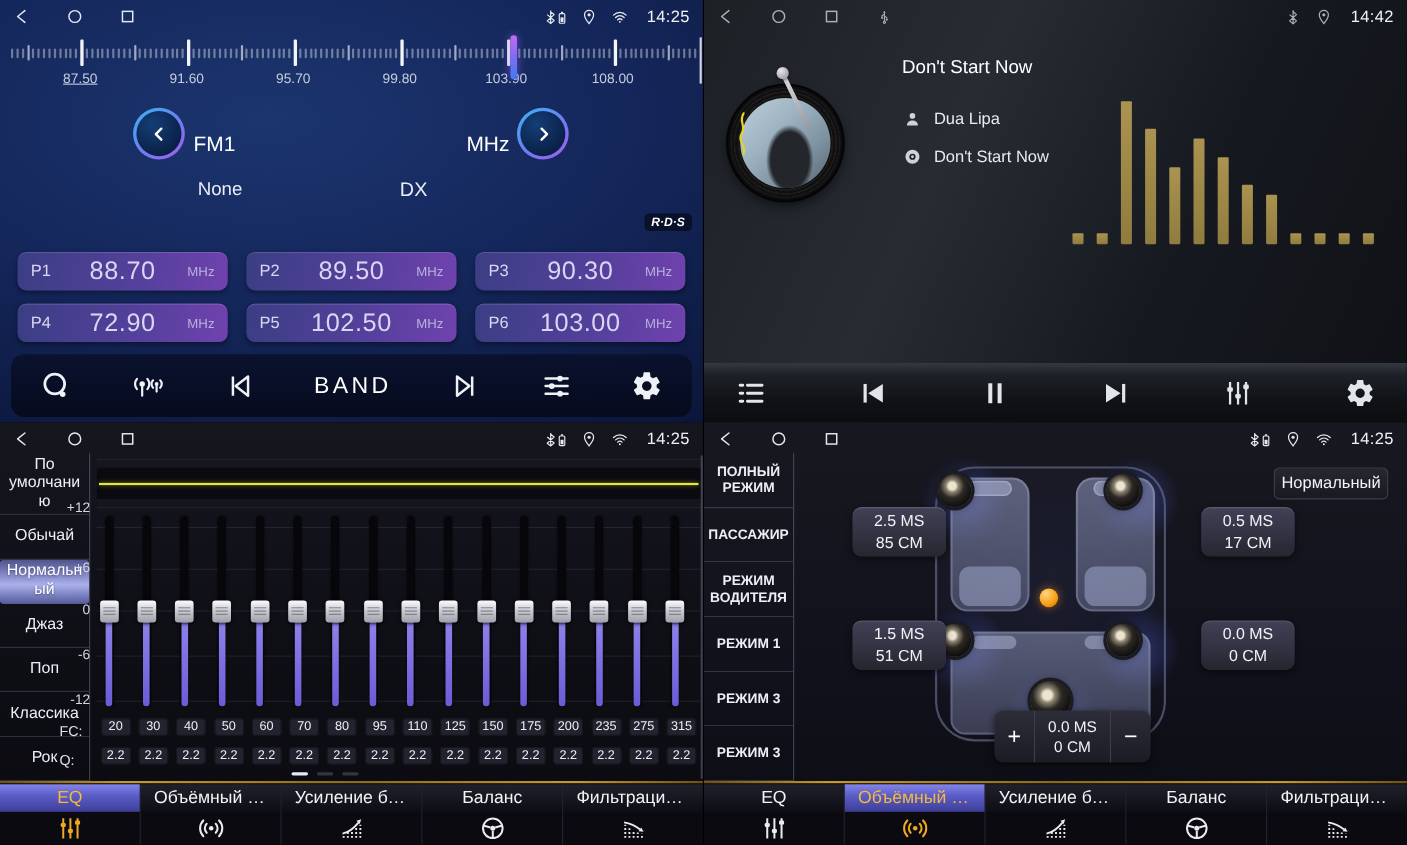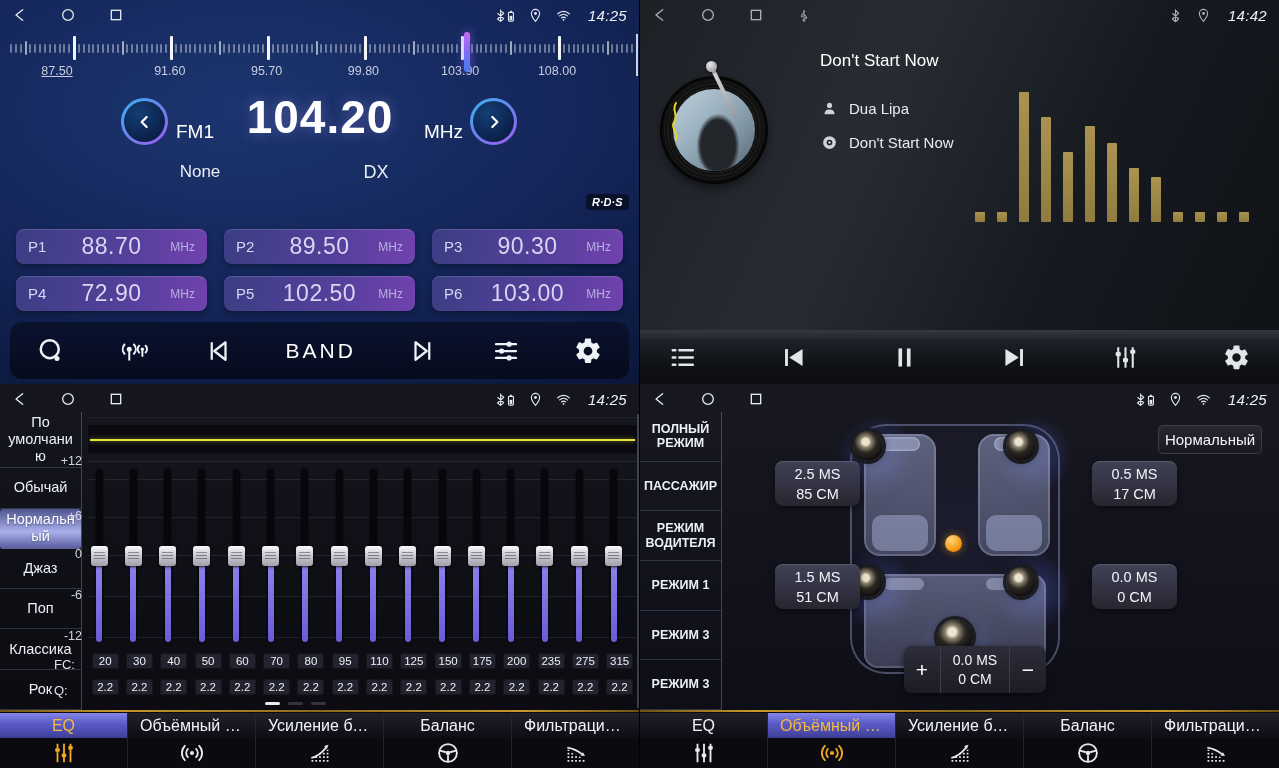--- a/index.html
+++ b/index.html
@@ -6,21 +6,21 @@
   html,body { background:#000; }
   body { width:1279px; height:768px; font-family:"Liberation Sans","DejaVu Sans",sans-serif; position:relative; overflow:hidden; }
   #screen { position:absolute; inset:0; }
   .quad { position:absolute; width:639px; height:384px; overflow:hidden; color:#fff; }
   #q-radio { left:0; top:0; background:radial-gradient(150% 130% at 38% 28%, #1c356f 0%, #14265a 35%, #0b173a 68%, #081026 100%); }
   #q-player { left:640px; top:0; background:linear-gradient(115deg,#1d2126 0%, #272c33 35%, #161920 65%, #0f1115 100%); }
   #q-eq { left:0; top:384px; background:linear-gradient(180deg,#16161f 0%, #0e0e15 55%, #0a0a10 100%); }
   #q-sound { left:640px; top:384px; background:linear-gradient(180deg,#181821 0%, #11111b 60%, #0c0c14 100%); }
 
   
-  .statusbar { position:absolute; top:0; left:0; right:0; height:30px; display:flex; align-items:center; padding:0 12px; z-index:5;font-style:italic; }
+  .statusbar { position:absolute; top:0; left:0; right:0; height:30px; display:flex; align-items:center; padding:0 12px; z-index:5; }
   .sb-left { display:flex; gap:32px; align-items:center; }
   .sb-right { margin-left:auto; display:flex; gap:13px; align-items:center; }
   .sb-time { font-size:15px; color:#eef1f5; margin-left:4px; letter-spacing:.3px; }
   .ic { display:inline-flex; color:#e6e9ee; }
   .ic svg { display:block; width:auto; }
   .statusbar .ic svg { height:16px; }
   .sb-right .ic svg { height:15px; }
   #q-player .statusbar .ic { color:#aab0b8; }
   #q-player .sb-time { color:#eef1f5; }
 
@@ -368,39 +368,38 @@
           <div class="tick small" style="left: 596.85px;"></div>
           <div class="tick small" style="left: 601.7px;"></div>
           <div class="tick med" style="left: 606.55px;"></div>
           <div class="tick small" style="left: 611.4px;"></div>
           <div class="tick small" style="left: 616.25px;"></div>
           <div class="tick small" style="left: 621.1px;"></div>
           <div class="tick small" style="left: 625.95px;"></div>
           <div class="tick small" style="left: 630.8px;"></div>
         </div>
       <div id="dial-labels">
-          <div class="dial-label" style="left: 57px; text-decoration: underline;">87.50</div>
+          <div class="dial-label" style="left: 73px; text-decoration: underline;">87.50</div>
           <div class="dial-label" style="left: 169.8px;">91.60</div>
           <div class="dial-label" style="left: 266.6px;">95.70</div>
           <div class="dial-label" style="left: 363.4px;">99.80</div>
           <div class="dial-label" style="left: 460.2px;">103.90</div>
           <div class="dial-label" style="left: 557px;">108.00</div>
         </div>
       <div class="dial-indicator"></div>
       <div class="dial-edge"></div>
     </div>
     <button class="tune-btn" id="tune-down">
       <span class="tb-inner">
         <svg viewBox="0 0 24 24" fill="none" stroke="#fff" stroke-width="2.6" stroke-linecap="round" stroke-linejoin="round">
             <path d="M14 6l-6 6 6 6"></path>
           </svg>
       </span>
     </button>
     <div class="band-label">FM1</div>
-    <div class="freq-value">104.20</div>
     <div class="unit-label">MHz</div>
     <button class="tune-btn" id="tune-up">
       <span class="tb-inner">
         <svg viewBox="0 0 24 24" fill="none" stroke="#fff" stroke-width="2.6" stroke-linecap="round" stroke-linejoin="round">
             <path d="M10 6l6 6-6 6"></path>
           </svg>
       </span>
     </button>
     <div class="pty">None</div>
     <div class="dx">DX</div>

